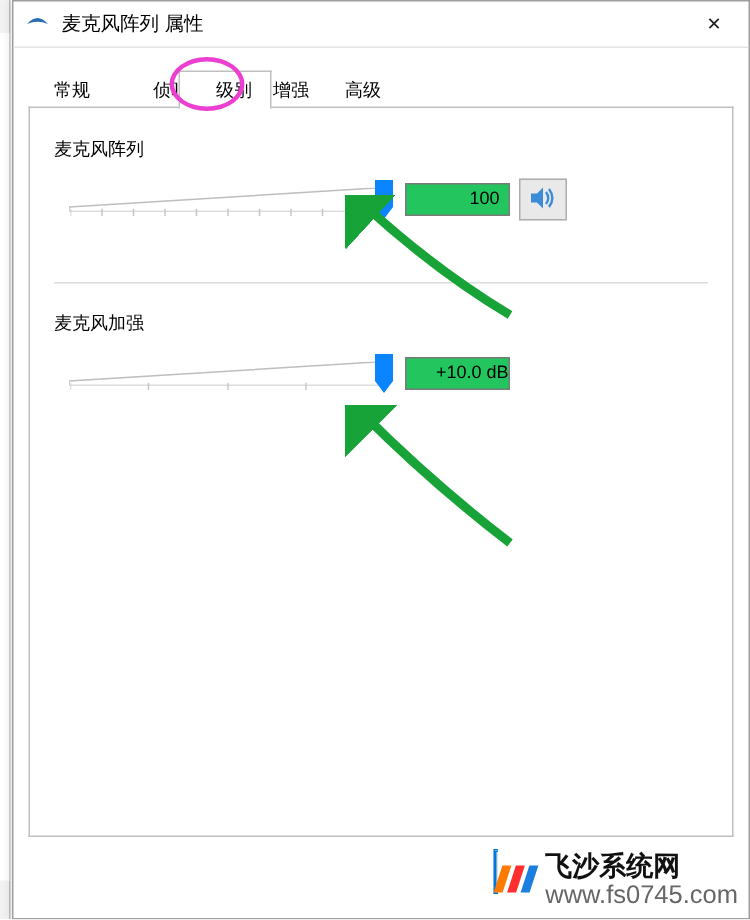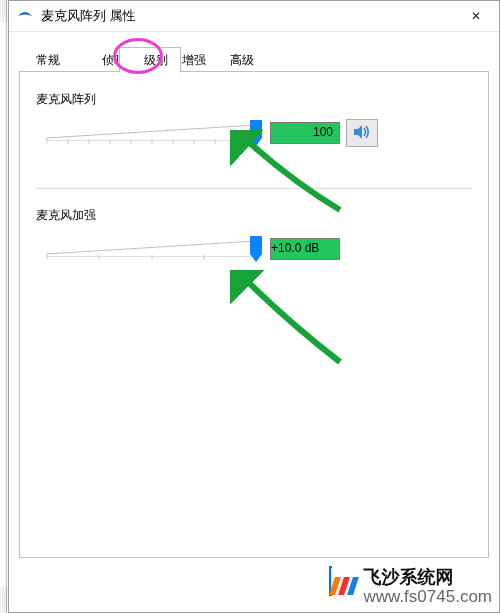--- a/index.html
+++ b/index.html
@@ -138,21 +138,21 @@
                   <line x1="157" y1="0" x2="157" y2="5"></line>
                   <line x1="210" y1="0" x2="210" y2="5"></line>
               </g>
             </svg>
             <div class="thumb" style="left:100%">
               <svg width="12" height="26" viewBox="0 0 12 26">
                   <polygon points="0,0 12,0 12,18 6,26 0,18" fill="#0a84ff"></polygon>
                 </svg>
             </div>
           </div>
-          <div class="valbox" style="text-align:left;padding-right:0;">+10.0 dB</div>
+          <div class="valbox" style="text-align:right;padding-right:0;">+10.0 dB</div>
         </div>
       </div>
 
     </div>
 
     <div class="btnrow">
       <div class="btn primary">
           <span>确定</span>
         </div>
       <div class="btn" style="width:40px;overflow:hidden;justify-content:flex-start;padding-left:10px;border-color:#adadad;">

